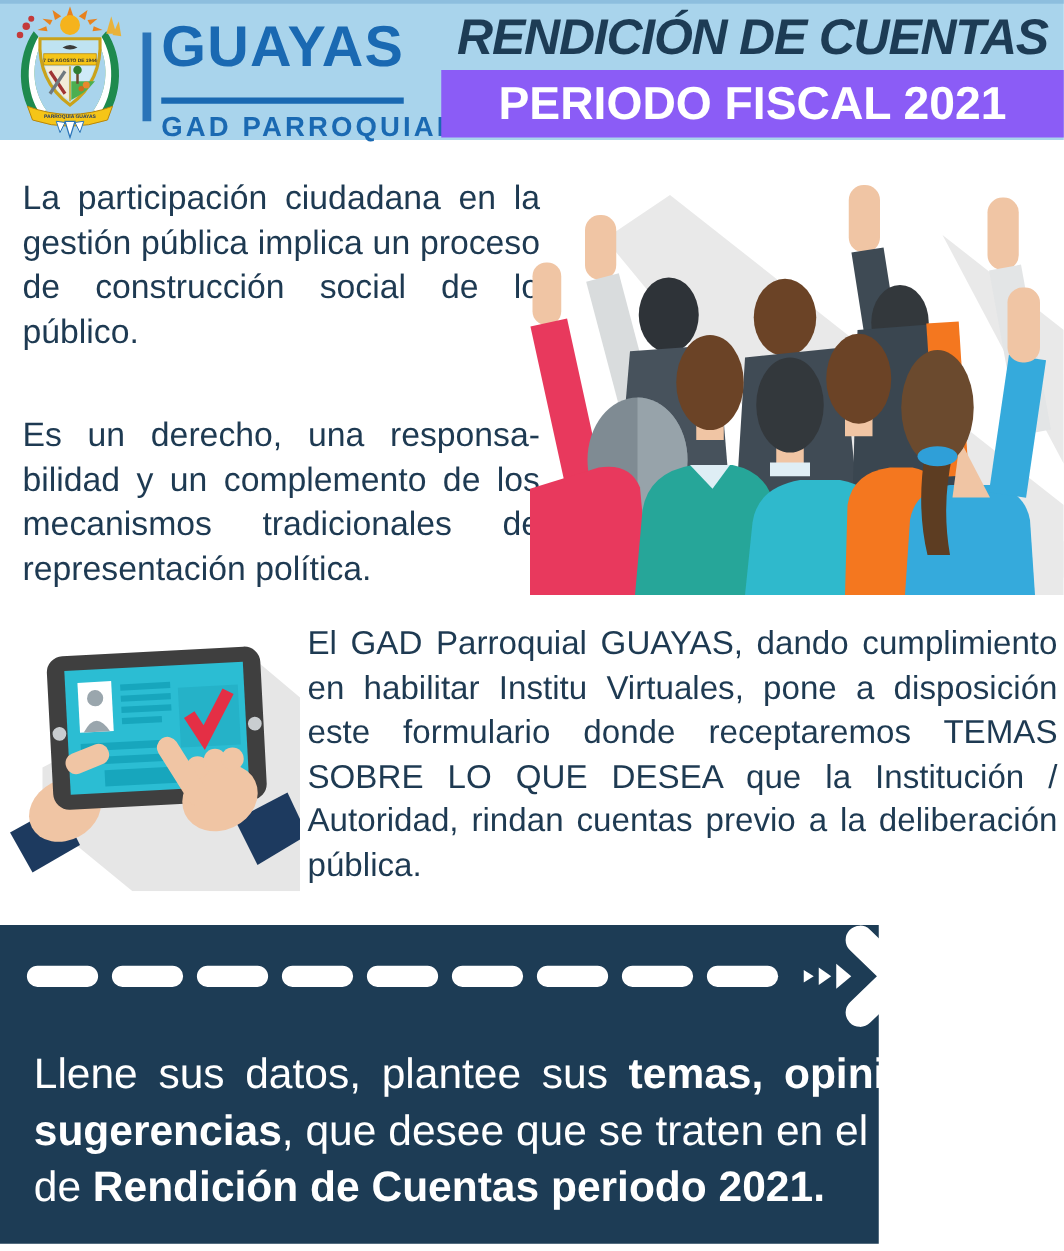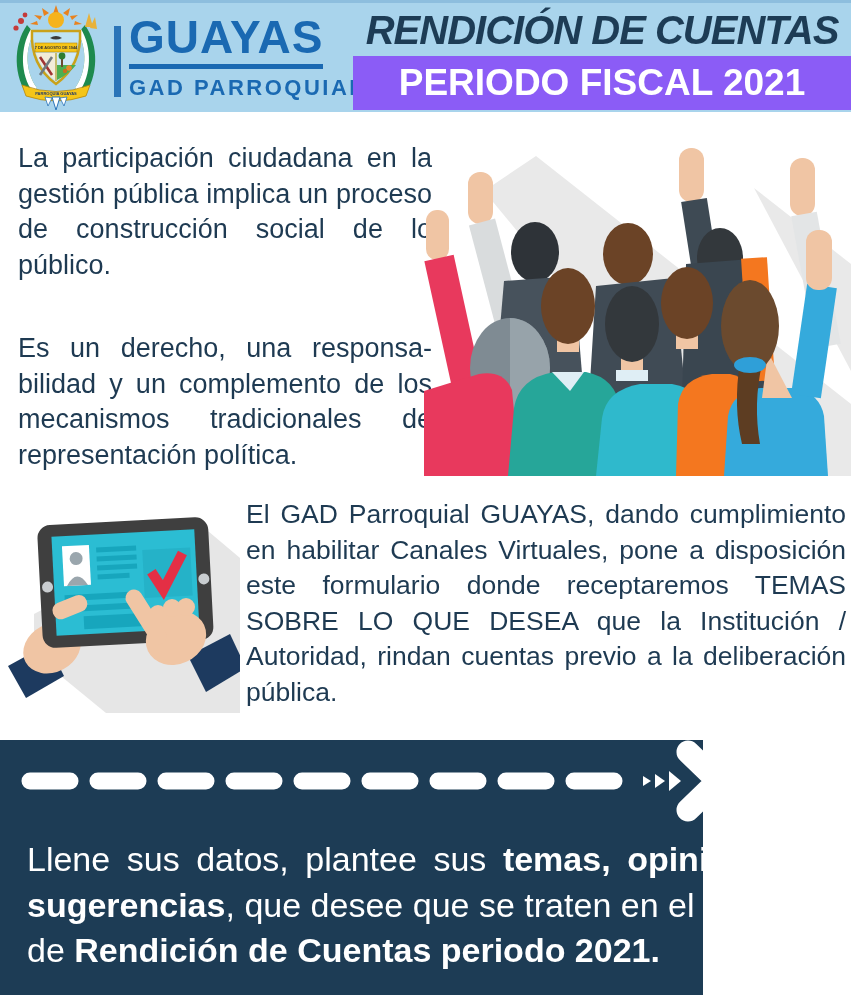--- a/index.html
+++ b/index.html
@@ -7,21 +7,21 @@
        font-family:"Liberation Sans","DejaVu Sans",sans-serif;}
   .page{position:absolute;inset:0;}
 
   
   .header{position:absolute;left:0;top:0;width:851px;height:112px;background:#a9d4ec;
           border-top:3px solid #8dbede;box-sizing:border-box;}
   .emblem{position:absolute;left:3px;top:2px;width:106px;height:106px;}
   .brand-divider{position:absolute;left:114px;top:23px;width:7px;height:71px;background:#2a74b8;}
   .brand{position:absolute;left:129px;top:11px;}
   .brand-name{font-size:46px;font-weight:700;color:#1a69b2;line-height:1;
-              display:inline-block;padding-bottom:4px;border-bottom:5px solid #1a69b2;letter-spacing:1px;}
+              display:inline-block;padding-bottom:18px;border-bottom:5px solid #1a69b2;letter-spacing:1px;}
   .brand-sub{font-size:22px;font-weight:700;color:#1a69b2;letter-spacing:2.5px;margin-top:6px;}
   .header-title{position:absolute;left:353px;top:5px;width:498px;text-align:center;}
   .title-l1{font-size:40px;font-weight:700;color:#1d3c55;letter-spacing:-1px;white-space:nowrap;font-style:italic;}
   .title-l2{margin-top:3px;height:54px;line-height:54px;background:#8b5cf6;color:#ffffff;
             font-size:37px;font-weight:700;letter-spacing:0;white-space:nowrap;}
 
   
   .para{position:absolute;margin:0;color:#1e3a52;text-align:justify;hyphens:manual;}
   .p1{left:18px;top:141px;width:414px;font-size:27px;line-height:35.5px;}
   .p2{left:18px;top:331px;width:414px;font-size:27px;line-height:35.5px;}
@@ -219,21 +219,21 @@
     <g>
       <polygon points="182,160 224,138 240,172 200,196" fill="#1d3a5f"></polygon>
       <ellipse cx="170" cy="142" rx="31" ry="26" fill="#f0c5a4" transform="rotate(-25 170 142)"></ellipse>
       <circle cx="152" cy="118" r="9" fill="#f0c5a4"></circle>
       <circle cx="166" cy="112" r="9" fill="#f0c5a4"></circle>
       <circle cx="180" cy="111" r="9" fill="#f0c5a4"></circle>
       <line x1="128" y1="102" x2="152" y2="140" stroke="#f0c5a4" stroke-width="17" stroke-linecap="round"></line>
     </g>
   </svg>
 
-  <p class="para p3"><span>El </span><b>GAD Parroquial GUAYAS,</b><span> dando cumplimien­to en </span><b>habilitar Canales Virtuales</b><span>, pone a dispo­sición este formulario donde receptaremos </span><b>TEMAS SOBRE LO QUE DESEA que la Institu­ción / Autoridad, rindan cuentas</b><span> previo a la deliberación pública.</span></p>
+  <p class="para p3"><span>El </span><b>GAD Parroquial GUAYAS,</b><span> dando cumplimien­to en </span><b>habilitar Institu Virtuales</b><span>, pone a dispo­sición este formulario donde receptaremos </span><b>TEMAS SOBRE LO QUE DESEA que la Institu­ción / Autoridad, rindan cuentas</b><span> previo a la deliberación pública.</span></p>
 
   <footer class="cta">
     <svg class="arrows" viewBox="0 0 851 100">
       <line x1="30" y1="41" x2="634" y2="41" stroke="#ffffff" stroke-width="17" stroke-dasharray="40 28" stroke-linecap="round"></line>
       <g fill="#ffffff">
         <polygon points="643,36 643,46 651,41"></polygon>
         <polygon points="655,34 655,48 665,41"></polygon>
         <polygon points="669,31 669,51 681,41"></polygon>
       </g>
       <g stroke="#ffffff" stroke-width="23" fill="none" stroke-linejoin="round" stroke-linecap="round">

